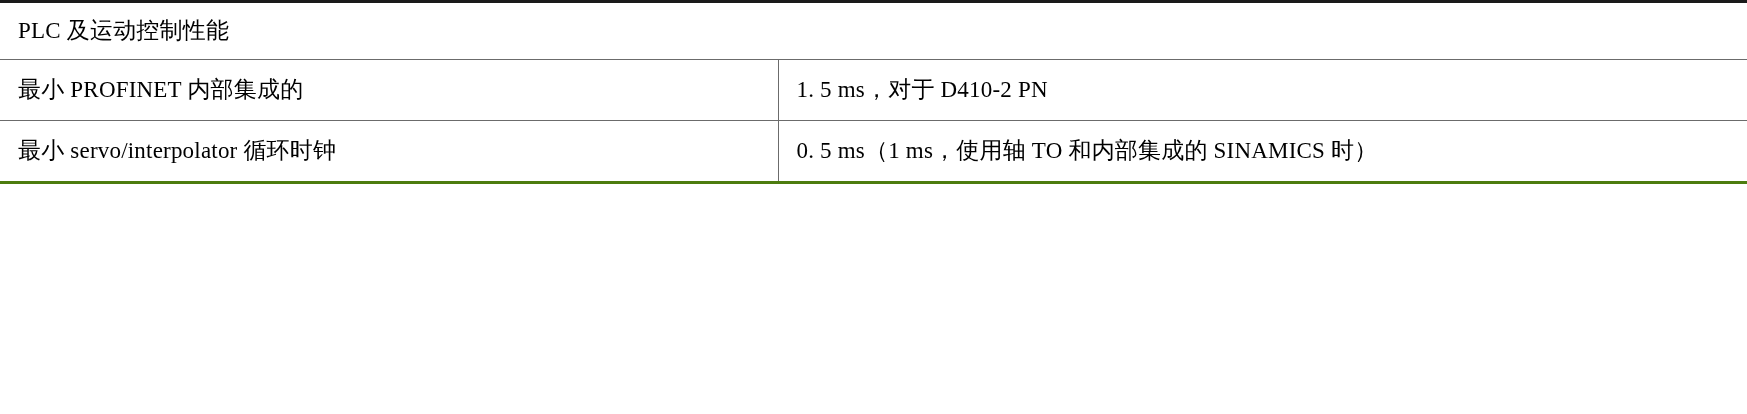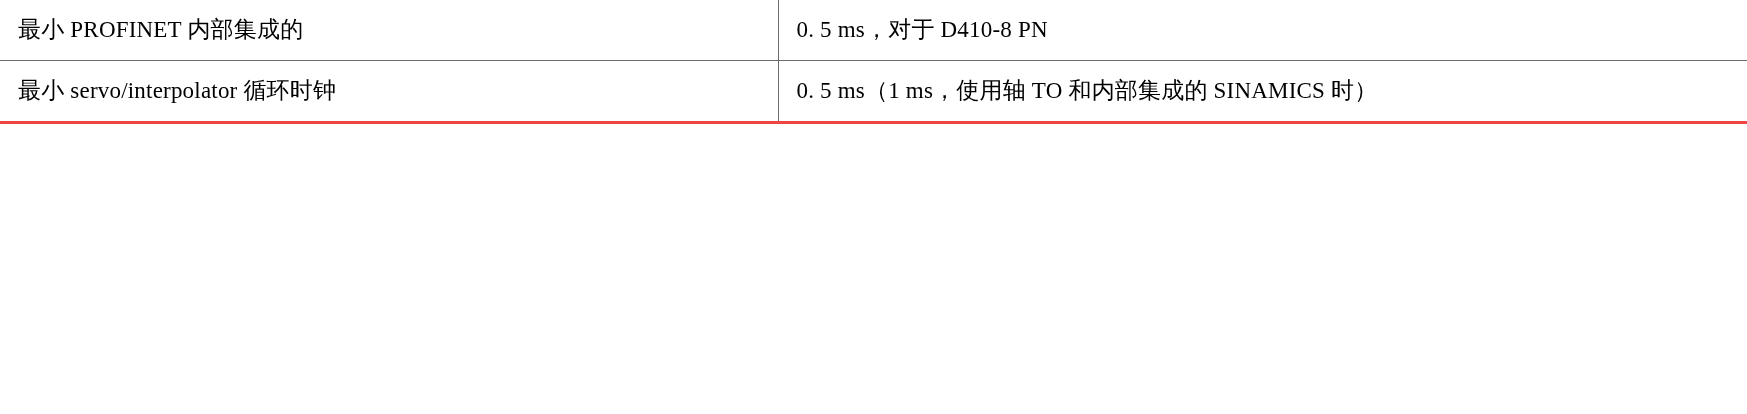--- a/index.html
+++ b/index.html
@@ -37,21 +37,21 @@
   }
   table.spec-table tr.data-row td {
     border-bottom: 1.5px solid #6b6b6b;
     padding: 12px 14px 12px 18px;
     vertical-align: middle;
   }
   table.spec-table tr.data-row td.cell-label {
     border-right: 1.5px solid #6b6b6b;
   }
   table.spec-table tr.last-row td {
-    border-bottom: 3px solid #ef4444;
+    border-bottom: 3px solid #4d7c0f;
   }
   .line {
     display: block;
     line-height: 1.55;
     white-space: nowrap;
   }
   .row-h-single { height: 36px; }
   .row-h-double { height: 86px; }
   .header-text {
     font-size: 23px;
@@ -65,29 +65,34 @@
 </head>
 <body>
 
 <div class="table-wrap">
   <table class="spec-table">
     <colgroup>
       <col class="col-label">
       <col class="col-value">
     </colgroup>
     <tbody>
+      <tr class="header-row">
+        <td colspan="2">
+          <span class="line header-text">PLC 及运动控制性能</span>
+        </td>
+      </tr>
 
 
 
       <tr class="data-row">
         <td class="cell-label row-h-single">
           <span class="line">最小 PROFINET 内部集成的</span>
         </td>
         <td class="cell-value row-h-single">
-          <span class="line">0. 5 ms，对于 D410-8 PN</span>
+          <span class="line">1. 5 ms，对于 D410-2 PN</span>
         </td>
       </tr>
 
       <tr class="data-row last-row">
         <td class="cell-label row-h-single">
           <span class="line">最小 servo/interpolator 循环时钟</span>
         </td>
         <td class="cell-value row-h-single">
           <span class="line">0. 5 ms（1 ms，使用轴 TO 和内部集成的 SINAMICS 时）</span>
         </td>

